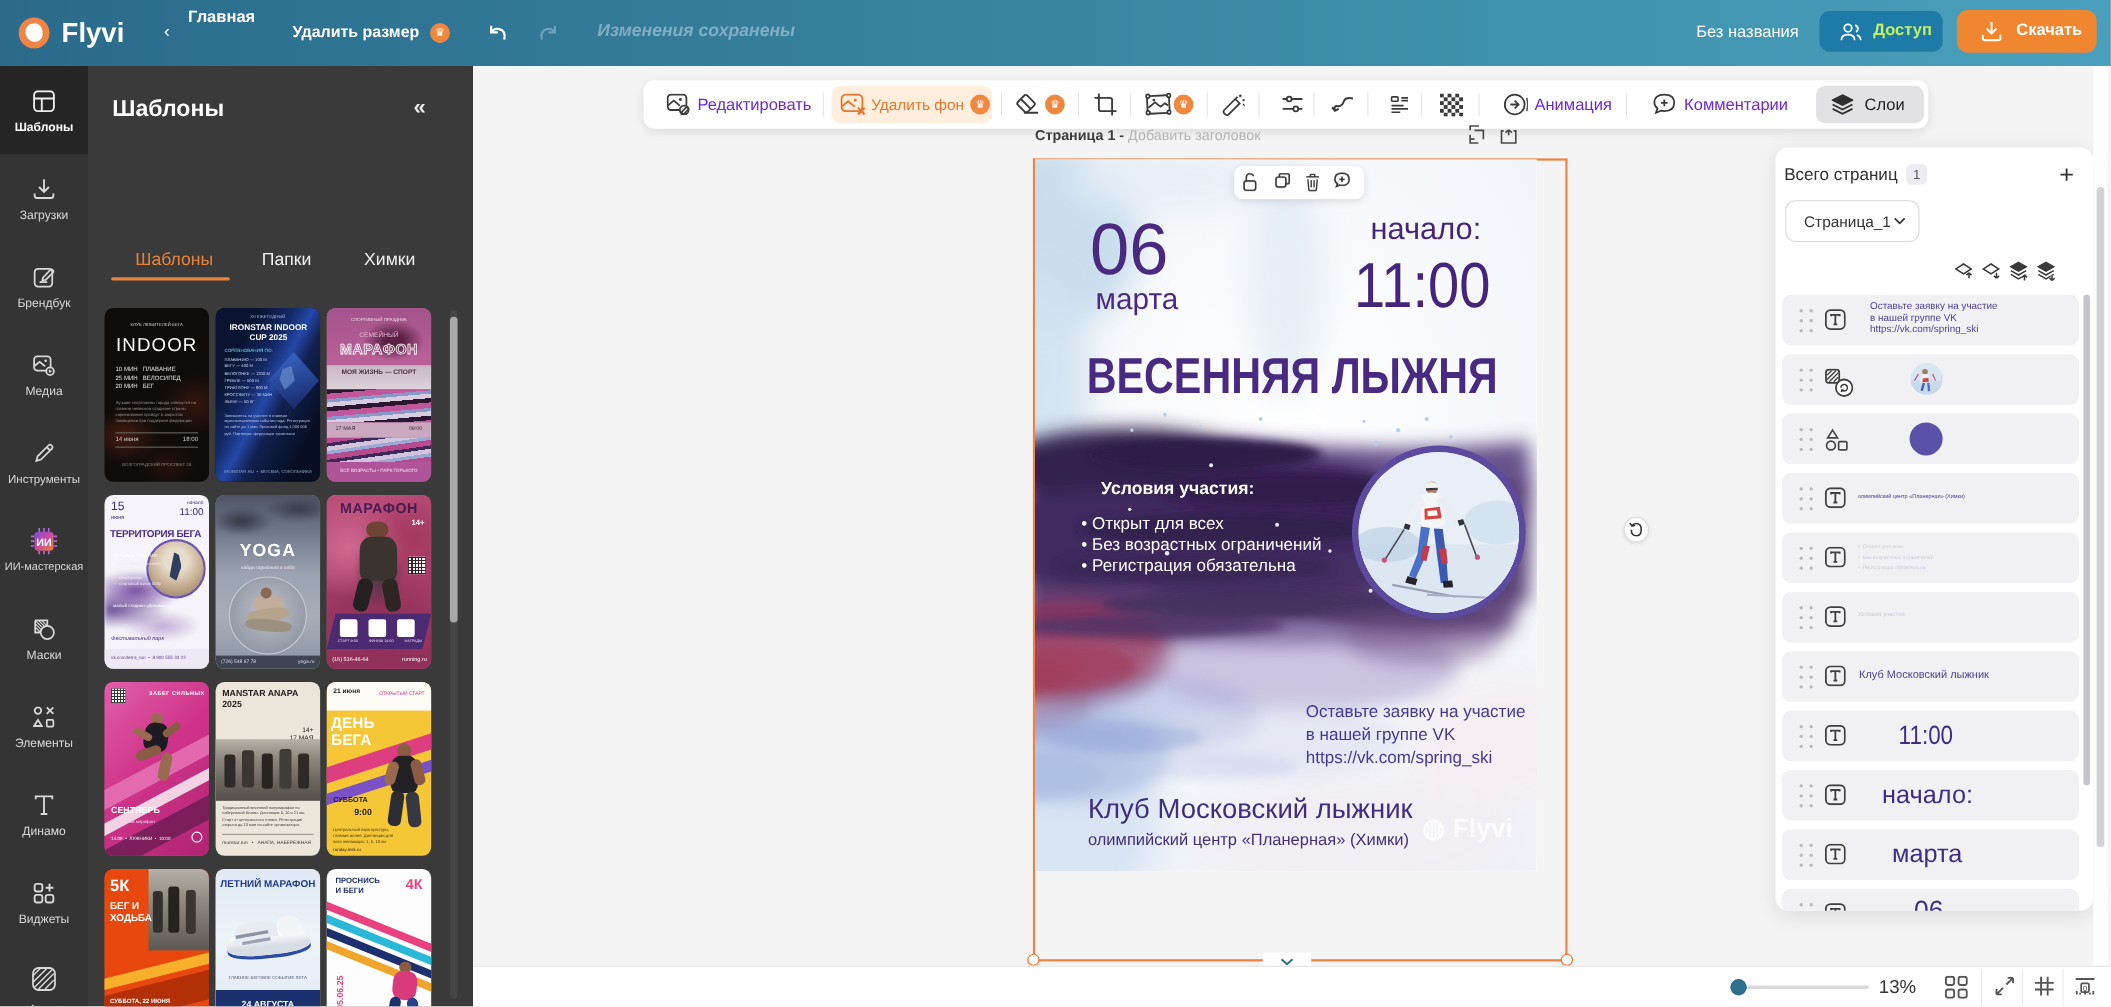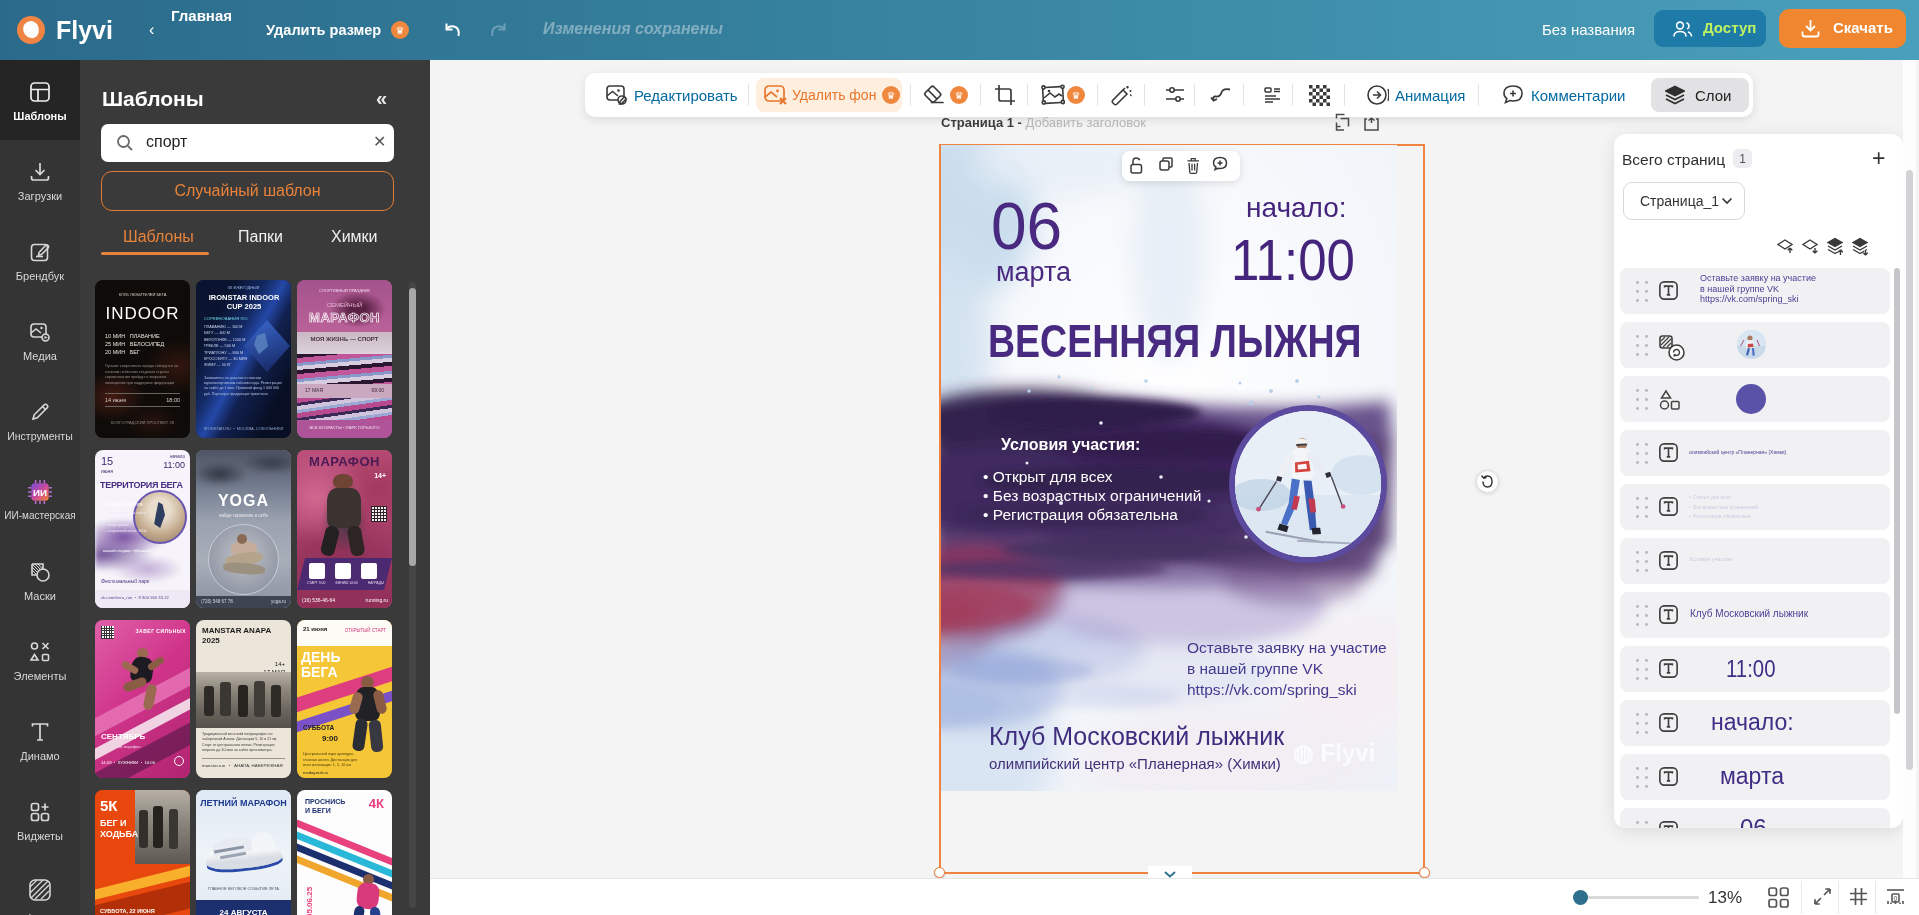--- a/index.html
+++ b/index.html
@@ -48,21 +48,21 @@
   #tabline { position:absolute; left:21px; top:192px; width:108px; height:3px; background:#e8833a; border-radius:2px; }
   .thumb { position:absolute; width:95px; height:158px; border-radius:8px; overflow:hidden; }
   #pscroll { position:absolute; left:329px; top:222px; width:7px; height:626px; background:#454545; border-radius:4px; }
   #pthumb { position:absolute; left:329px; top:228px; width:7px; height:278px; background:#a8a8a8; border-radius:4px; }
 
   
   #canvas { left:430px; top:60px; width:1489px; height:855px; background:#f4f4f5; overflow:hidden; }
 
   
   #toolbar { position:absolute; left:155px; top:13px; width:1168px; height:44px; background:#fff; border-radius:10px; box-shadow:0 3px 10px rgba(0,0,0,.10); }
-  .ti { position:absolute; top:0; height:44px; display:flex; align-items:center; color:#0369a1; font-size:15px; }
+  .ti { position:absolute; top:0; height:44px; display:flex; align-items:center; color:#6d28d9; font-size:15px; }
   .tdiv { position:absolute; top:11px; width:1px; height:22px; background:#e4e4e4; }
 
   
   #pagelabel { position:absolute; left:511px; top:55px; font-size:13px; color:#3c3c3c; font-weight:bold; }
   #pagelabel span { color:#b5b5b5; font-weight:normal; }
 
   
   .selline { position:absolute; background:#ee8342; }
   .handle { position:absolute; width:11px; height:11px; border-radius:50%; background:#fff; border:1.5px solid #ef7733; box-shadow:0 1px 2px rgba(0,0,0,.2); }
 
@@ -742,29 +742,20 @@
       <svg width="22" height="22" viewBox="0 0 22 22" fill="none" stroke="#d8d8d8" stroke-width="1.6" style="top:19px;left:29px">
           <rect x="1" y="1" width="20" height="20" rx="5"></rect>
           <path d="M1 8 L8 1 M1 14 L14 1 M2 19 L19 2 M6 20 L20 6 M12 20 L20 12" stroke-width="1.3"></path>
         </svg>
       <div class="lbl" style="top:52px">Фоны</div>
     </div>
   </div>
   <div id="panel" class="abs">
     <div id="ph">Шаблоны</div>
     <div id="collapse">«</div>
-    <div id="searchbox">
-        <svg style="position:absolute;left:15px;top:10px" width="18" height="18" viewBox="0 0 18 18" fill="none" stroke="#6a6a6a" stroke-width="1.8">
-          <circle cx="7.5" cy="7.5" r="5.5"></circle>
-          <path d="M11.8 11.8 L16 16"></path>
-        </svg>
-        <span class="q">спорт</span>
-        <span class="x">✕</span>
-      </div>
-    <div id="randbtn">Случайный шаблон</div>
     <div id="tab1" class="tab">Шаблоны</div>
     <div id="tab2" class="tab">Папки</div>
     <div id="tab3" class="tab">Химки</div>
     <div id="tabline"></div>
     <div id="grid">
 
       <div class="thumb" style="left:15px;top:220px;background:#0e0b09;">
         <div class="abs" style="left:0;top:0;width:95px;height:158px;background:radial-gradient(50px 36px at 18% 74%,rgba(112,40,24,.55),transparent 70%),radial-gradient(50px 40px at 88% 55%,rgba(95,36,20,.45),transparent 70%),radial-gradient(40px 28px at 60% 90%,rgba(85,30,18,.35),transparent 70%);"></div>
         <div class="abs" style="left:0;top:12px;width:95px;text-align:center;color:#d8cfc8;font-size:4px;">КЛУБ ЛЮБИТЕЛЕЙ БЕГА</div>
         <div class="abs" style="left:0;top:24px;width:95px;text-align:center;color:#fff;font-size:17px;font-weight:300;letter-spacing:1px;">INDOOR</div>

